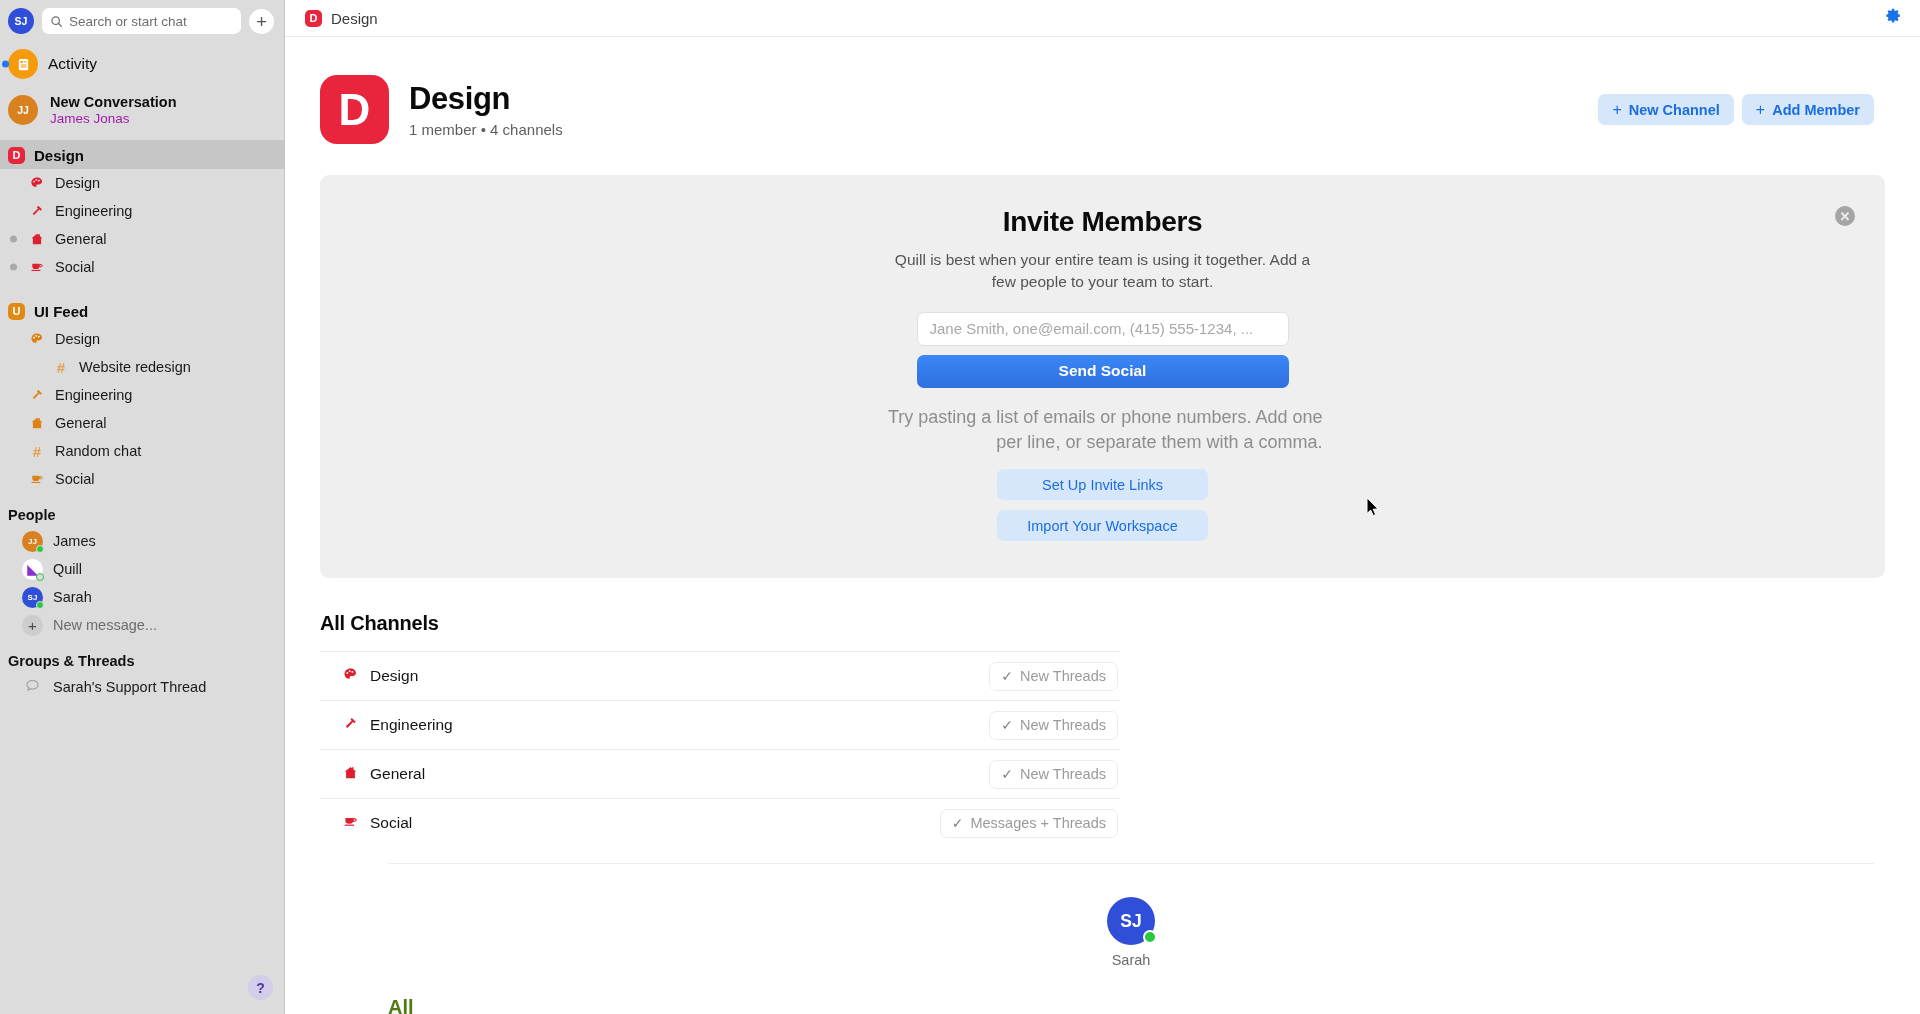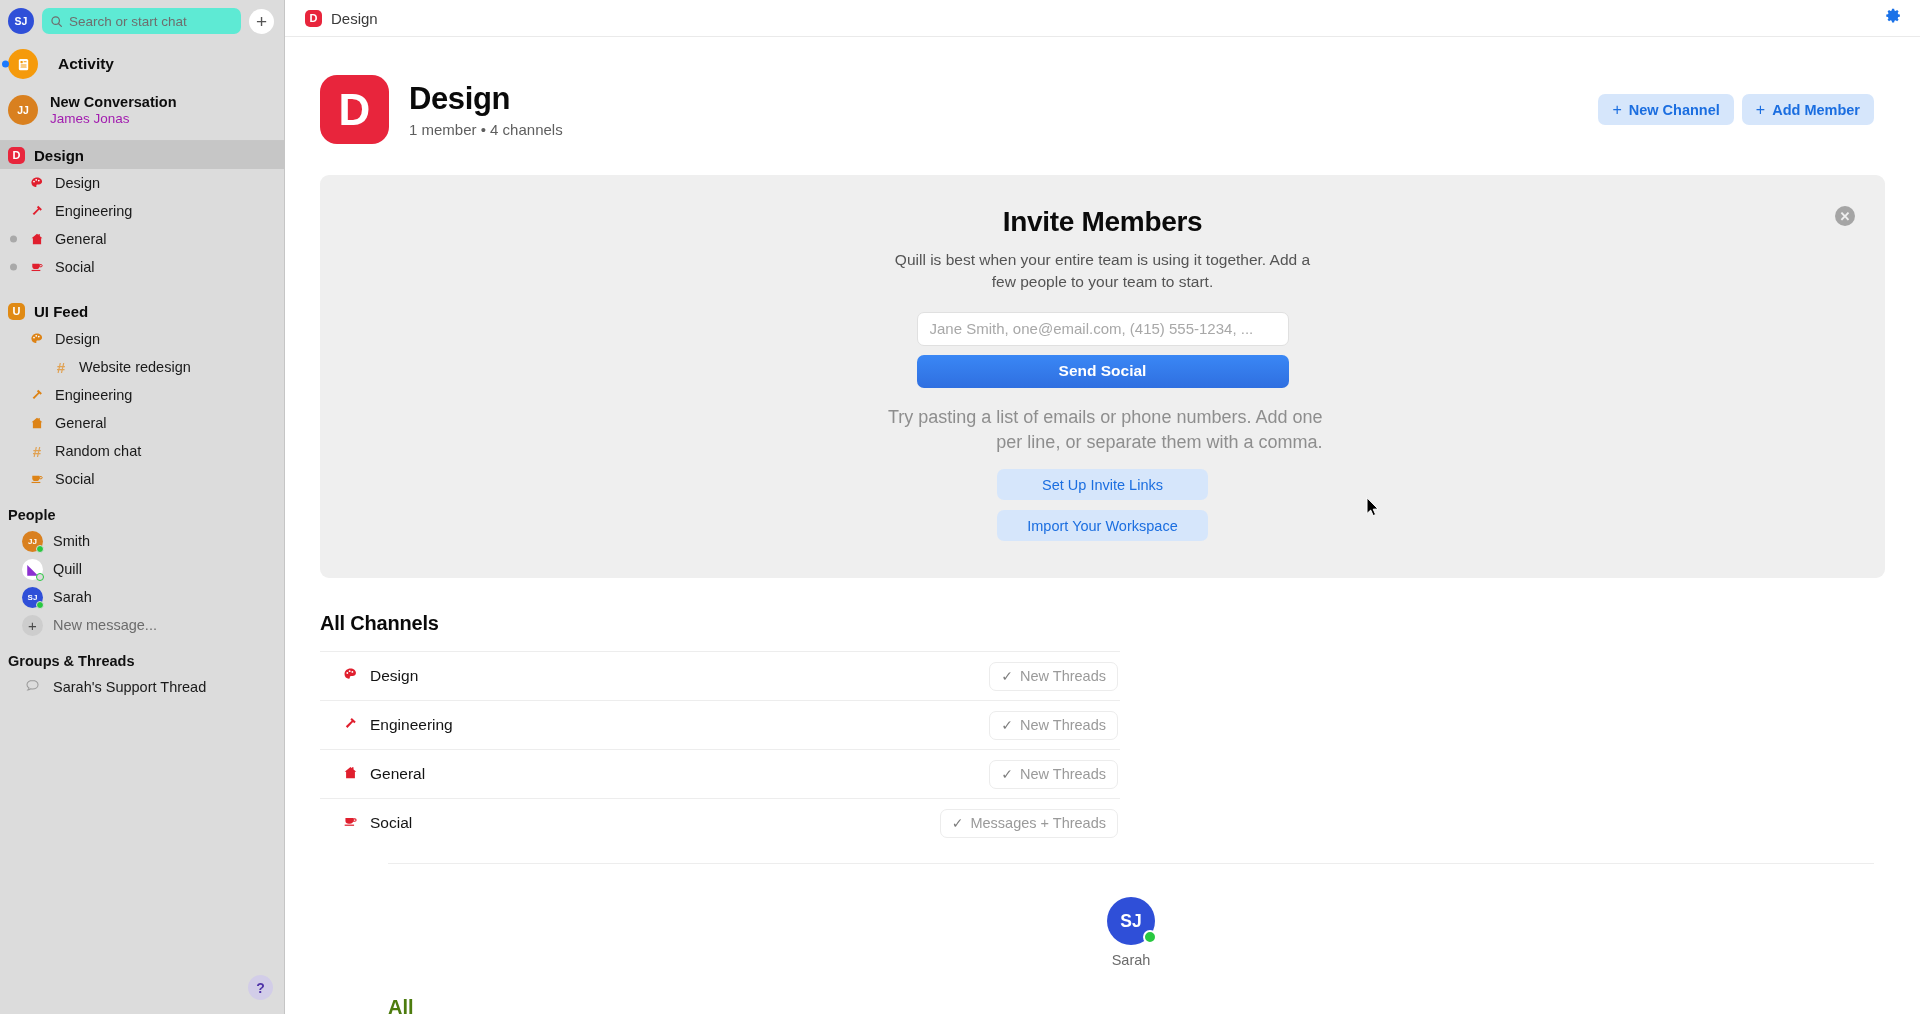--- a/index.html
+++ b/index.html
@@ -29,21 +29,21 @@
   .avatar {
     border-radius: 50%;
     display: flex; align-items: center; justify-content: center;
     color: #fff; font-weight: 700;
     flex: none;
     position: relative;
   }
   .av-sj { width: 26px; height: 26px; background:#2f4fd8; font-size: 10.5px; letter-spacing:.2px;}
   .search-box {
     flex: 1; height: 26px;
-    background: #5eead4;
+    background: #ffffff;
     border-radius: 7px;
     display: flex; align-items: center;
     padding: 0 8px; gap: 6px;
     color: #6e6e6e; font-size: 13.5px;
   }
   .plus-btn {
     width: 25px; height: 25px; border-radius: 50%;
     background: #fff; color: #555;
     display:flex; align-items:center; justify-content:center;
     font-size: 19px; line-height: 1; font-weight: 300;
@@ -64,21 +64,21 @@
   .unread-dot.blue { background: #1d7afc; }
   .unread-dot.gray { background: #a9a9a9; }
 
   .activity-row { height: 44px; padding-left: 8px; }
   .act-ico {
     width: 30px; height: 30px; border-radius: 50%;
     background: #f59a0b; color: #fff;
     display:flex;align-items:center;justify-content:center;
     font-size: 15px; flex:none;
   }
-  .activity-row .label { margin-left: 20px; font-size: 15.5px; font-weight: 700; color:#0d0d0d;}
+  .activity-row .label { margin-left: 10px; font-size: 15.5px; font-weight: 400; color:#0d0d0d;}
 
   .conv-row {
     display:flex; align-items:center; height: 48px;
     padding-left: 8px; gap: 12px;
   }
   .av-jj { width: 30px; height: 30px; background:#d9801f; font-size:10.5px; }
   .conv-text .t1 { font-size: 14.5px; font-weight: 700; color: #0d0d0d; line-height: 1.25; }
   .conv-text .t2 { font-size: 13.5px; color: #a21caf; line-height: 1.25; }
 
   .sb-sep { height: 1px; background: #c7c7c7; margin: 6px 0 0 0; }
@@ -414,21 +414,21 @@
       <span>Social</span>
     </div>
 
     <div class="sec-title">People</div>
 
     <div class="person-row">
       <div class="avatar av-sm av-james">
         <span>JJ</span>
         <span class="sdot"></span>
       </div>
-      <span>Smith</span>
+      <span>James</span>
     </div>
     <div class="person-row">
       <div class="avatar av-sm av-quill">
         <span class="quill-glyph">◣</span>
         <span class="sdot hollow"></span>
       </div>
       <span>Quill</span>
     </div>
     <div class="person-row">
       <div class="avatar av-sm av-sarah">

